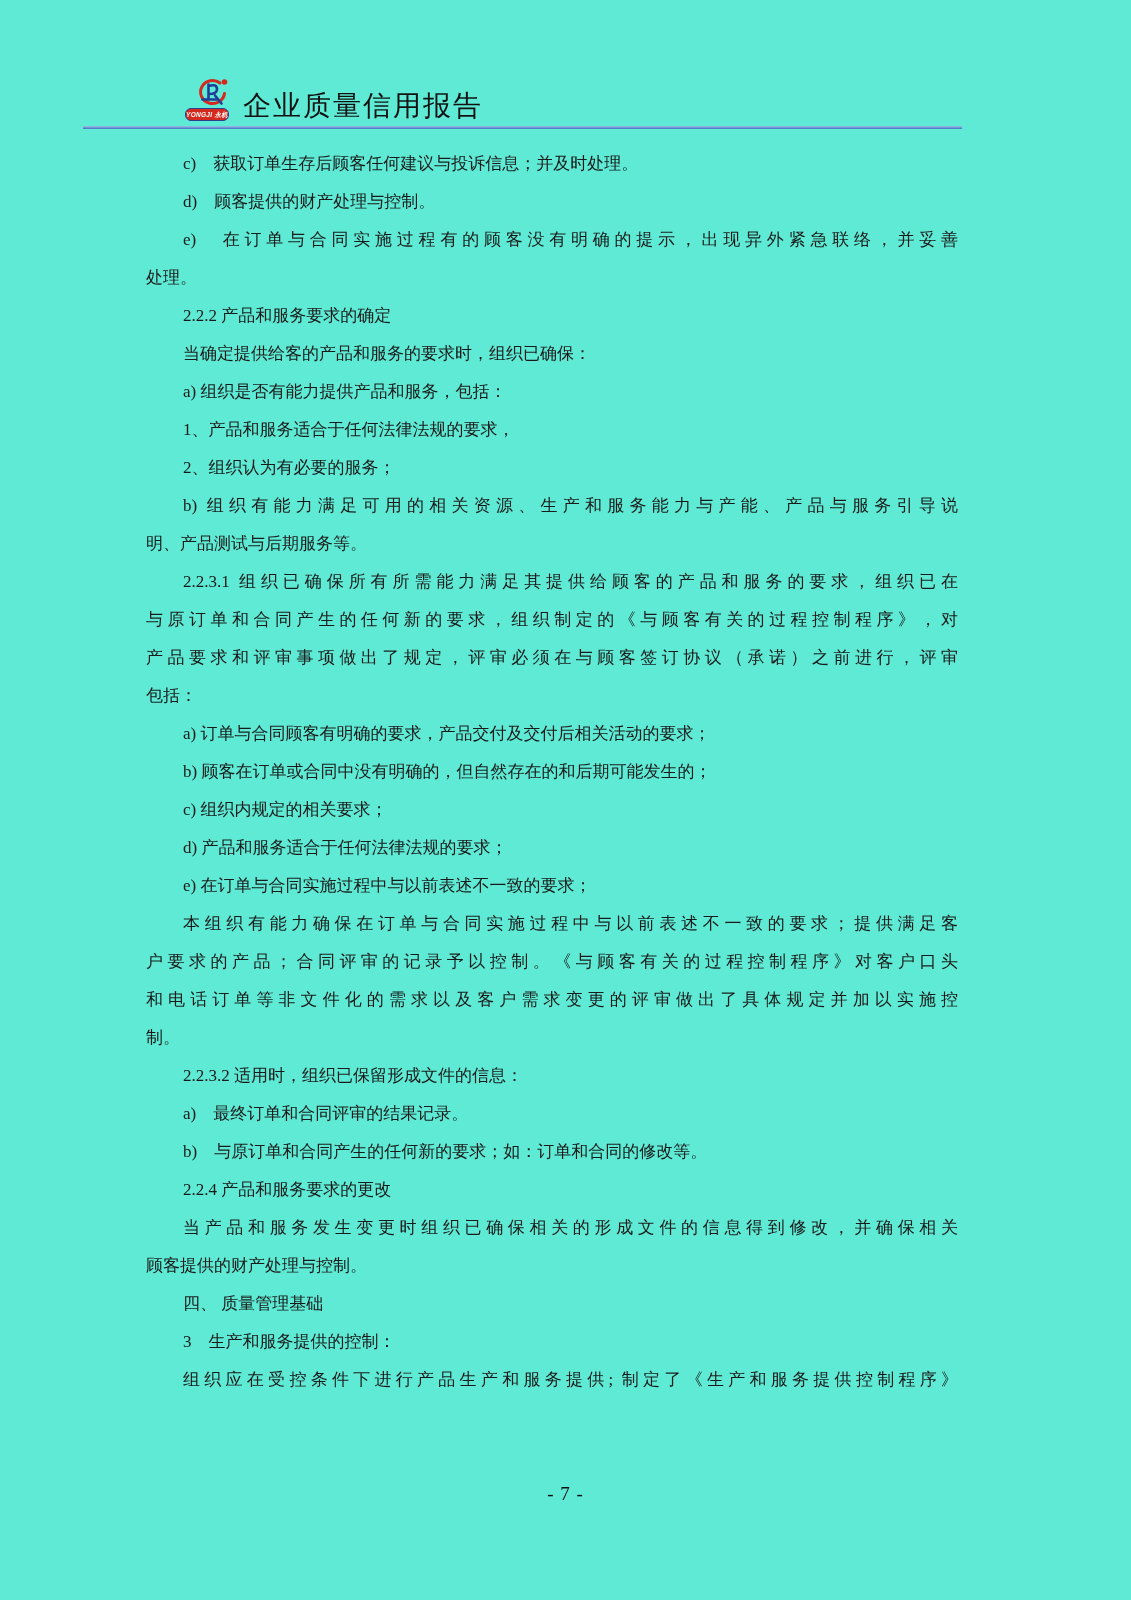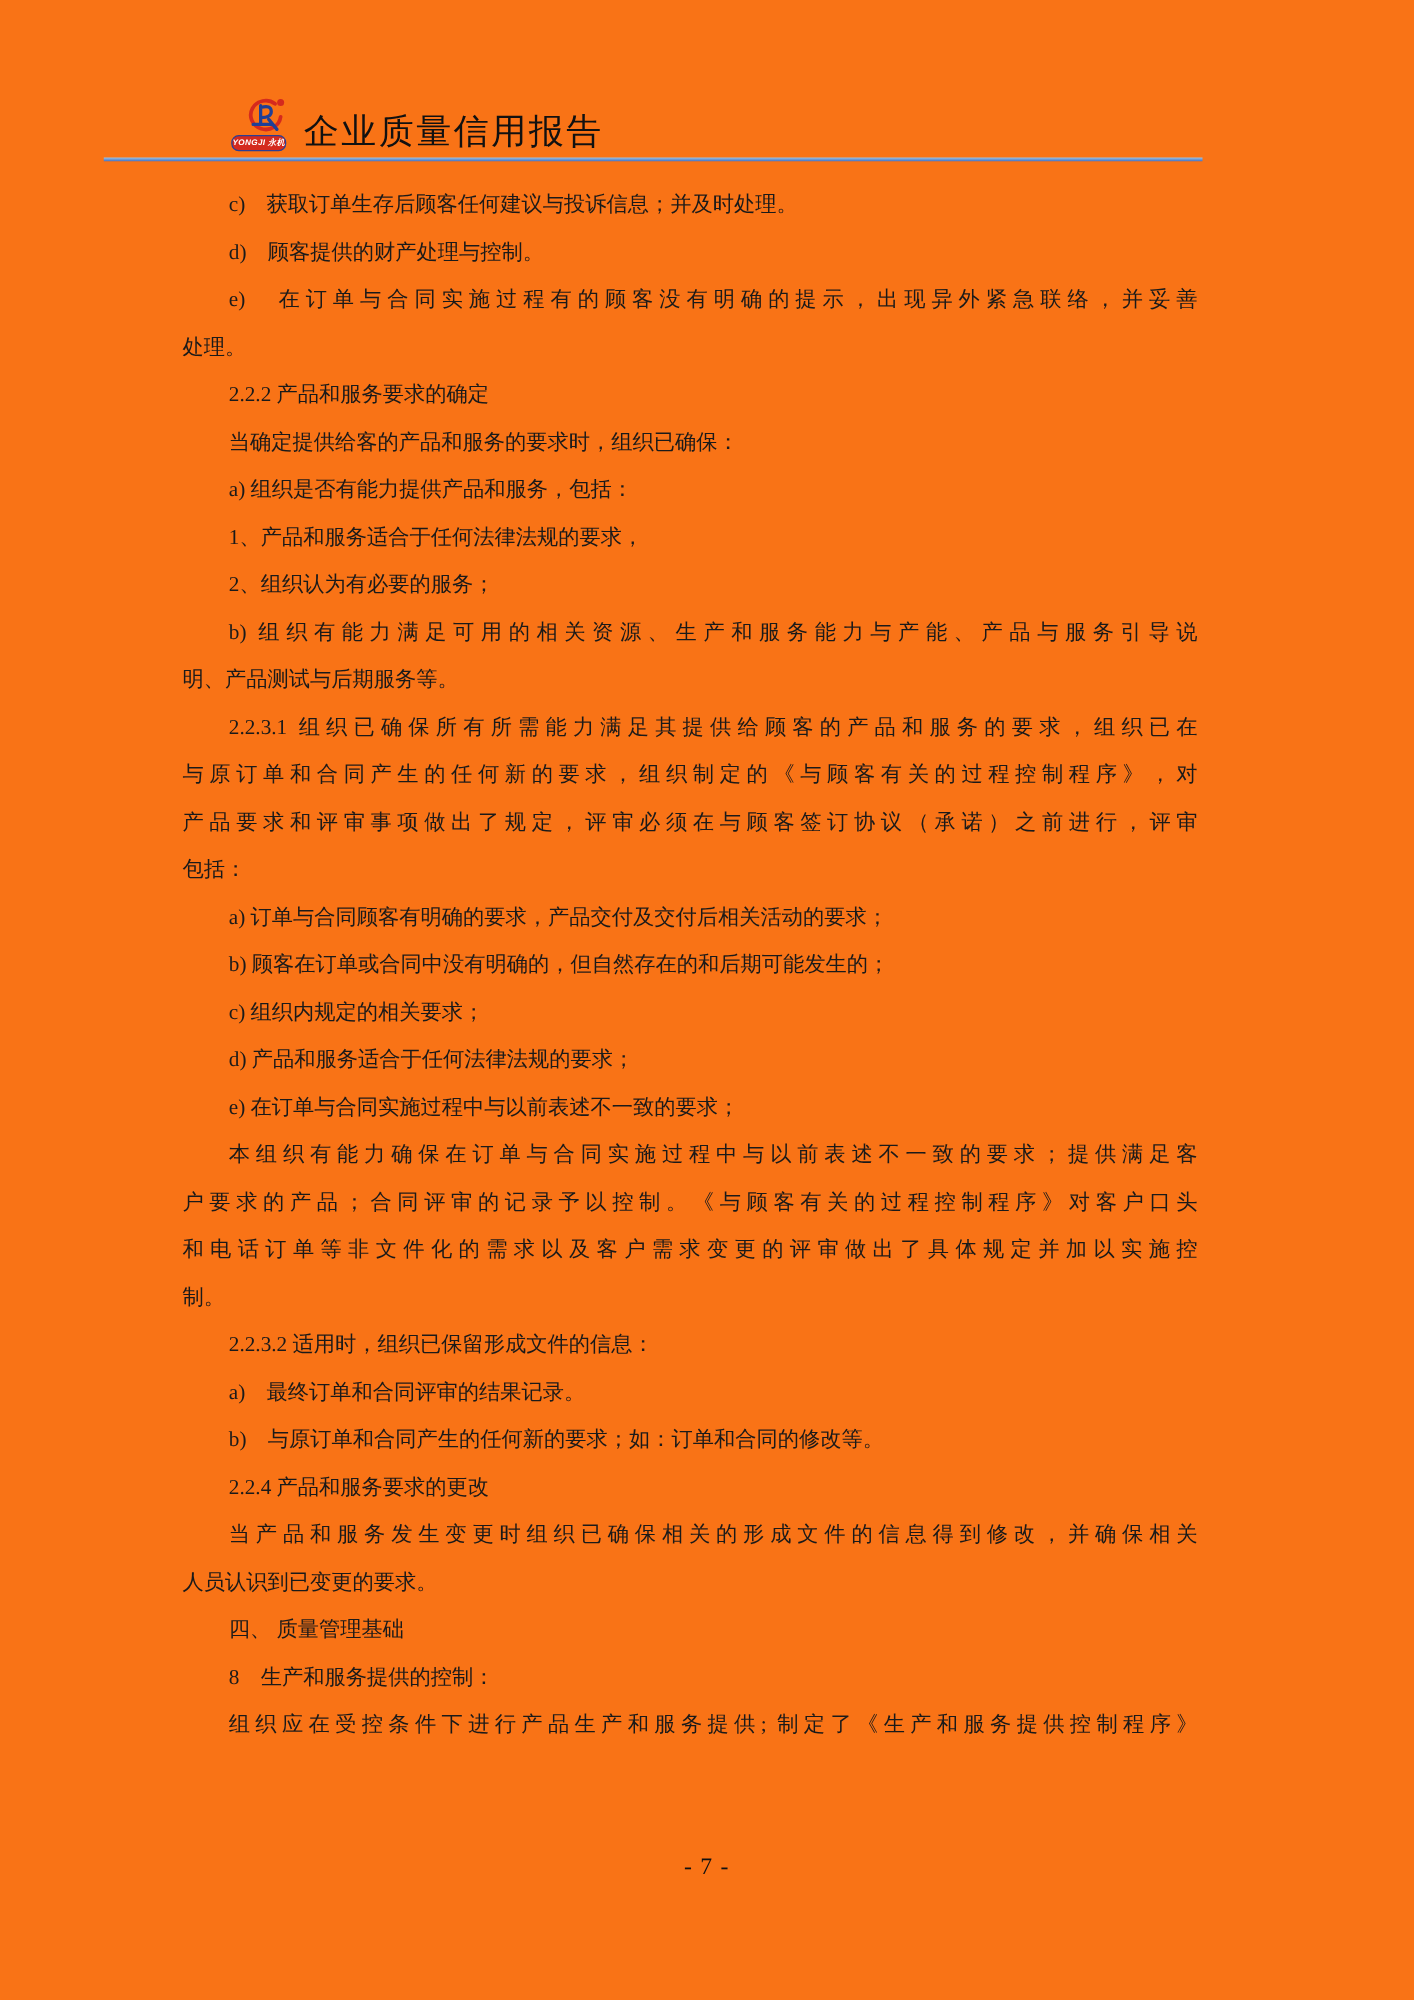--- a/index.html
+++ b/index.html
@@ -4,21 +4,21 @@
 <style>
   html, body {
     margin: 0;
     padding: 0;
     background: #ffffff;
   }
   .page {
     position: relative;
     width: 1131px;
     height: 1600px;
-    background: #f97316;
+    background: #5eead4;
     overflow: hidden;
     font-family: "Liberation Serif", "DejaVu Serif", serif;
     color: #1a1a1a;
   }
 
   
   .header {
     position: absolute;
     left: 0;
     top: 0;
@@ -155,21 +155,21 @@
       <div class="line indent">e) 在订单与合同实施过程中与以前表述不一致的要求；</div>
       <div class="line indent fill">本组织有能力确保在订单与合同实施过程中与以前表述不一致的要求；提供满足客</div>
       <div class="line fill">户要求的产品；合同评审的记录予以控制。《与顾客有关的过程控制程序》对客户口头</div>
       <div class="line fill">和电话订单等非文件化的需求以及客户需求变更的评审做出了具体规定并加以实施控</div>
       <div class="line">制。</div>
       <div class="line indent">2.2.3.2 适用时，组织已保留形成文件的信息：</div>
       <div class="line indent">a)　最终订单和合同评审的结果记录。</div>
       <div class="line indent">b)　与原订单和合同产生的任何新的要求；如：订单和合同的修改等。</div>
       <div class="line indent">2.2.4 产品和服务要求的更改</div>
       <div class="line indent fill">当产品和服务发生变更时组织已确保相关的形成文件的信息得到修改，并确保相关</div>
-      <div class="line">人员认识到已变更的要求。</div>
+      <div class="line">顾客提供的财产处理与控制。</div>
       <div class="line indent">四、 质量管理基础</div>
-      <div class="line indent">8　生产和服务提供的控制：</div>
+      <div class="line indent">3　生产和服务提供的控制：</div>
       <div class="line indent fill">组织应在受控条件下进行产品生产和服务提供; 制定了《生产和服务提供控制程序》</div>
     </main>
 
   <div class="page-number">- 7 -</div>
 
 </div>
 
 </body></html>

